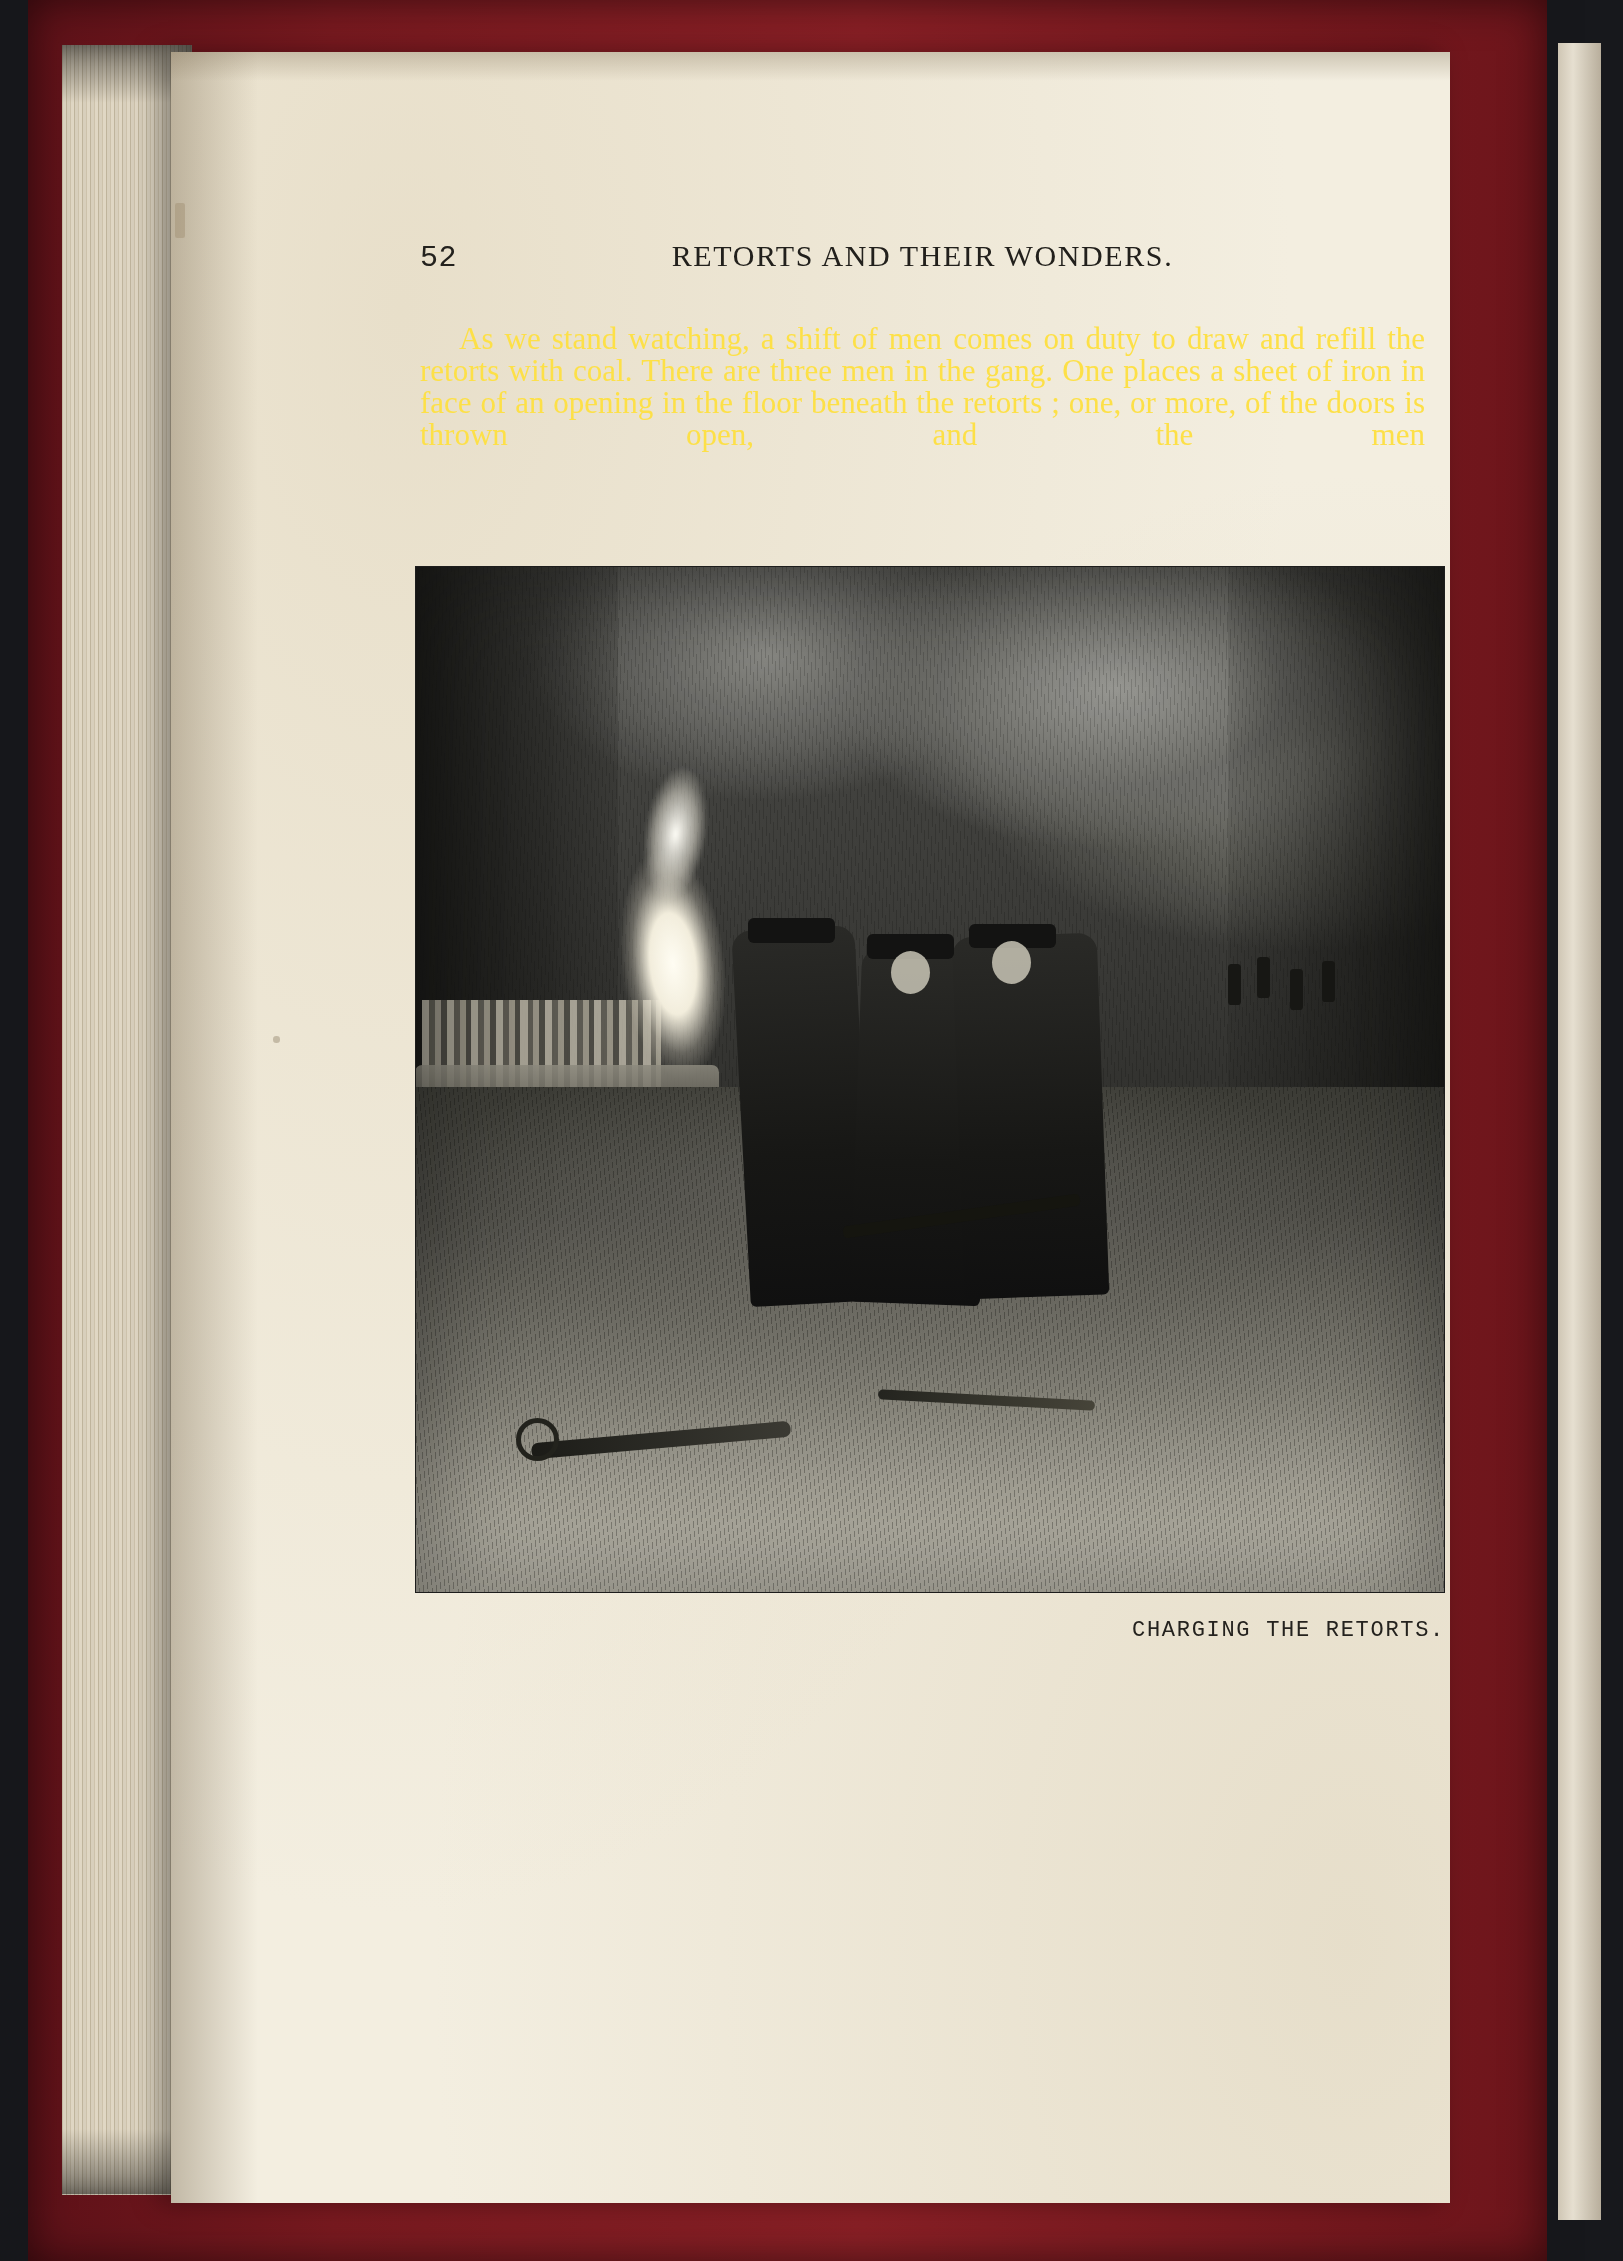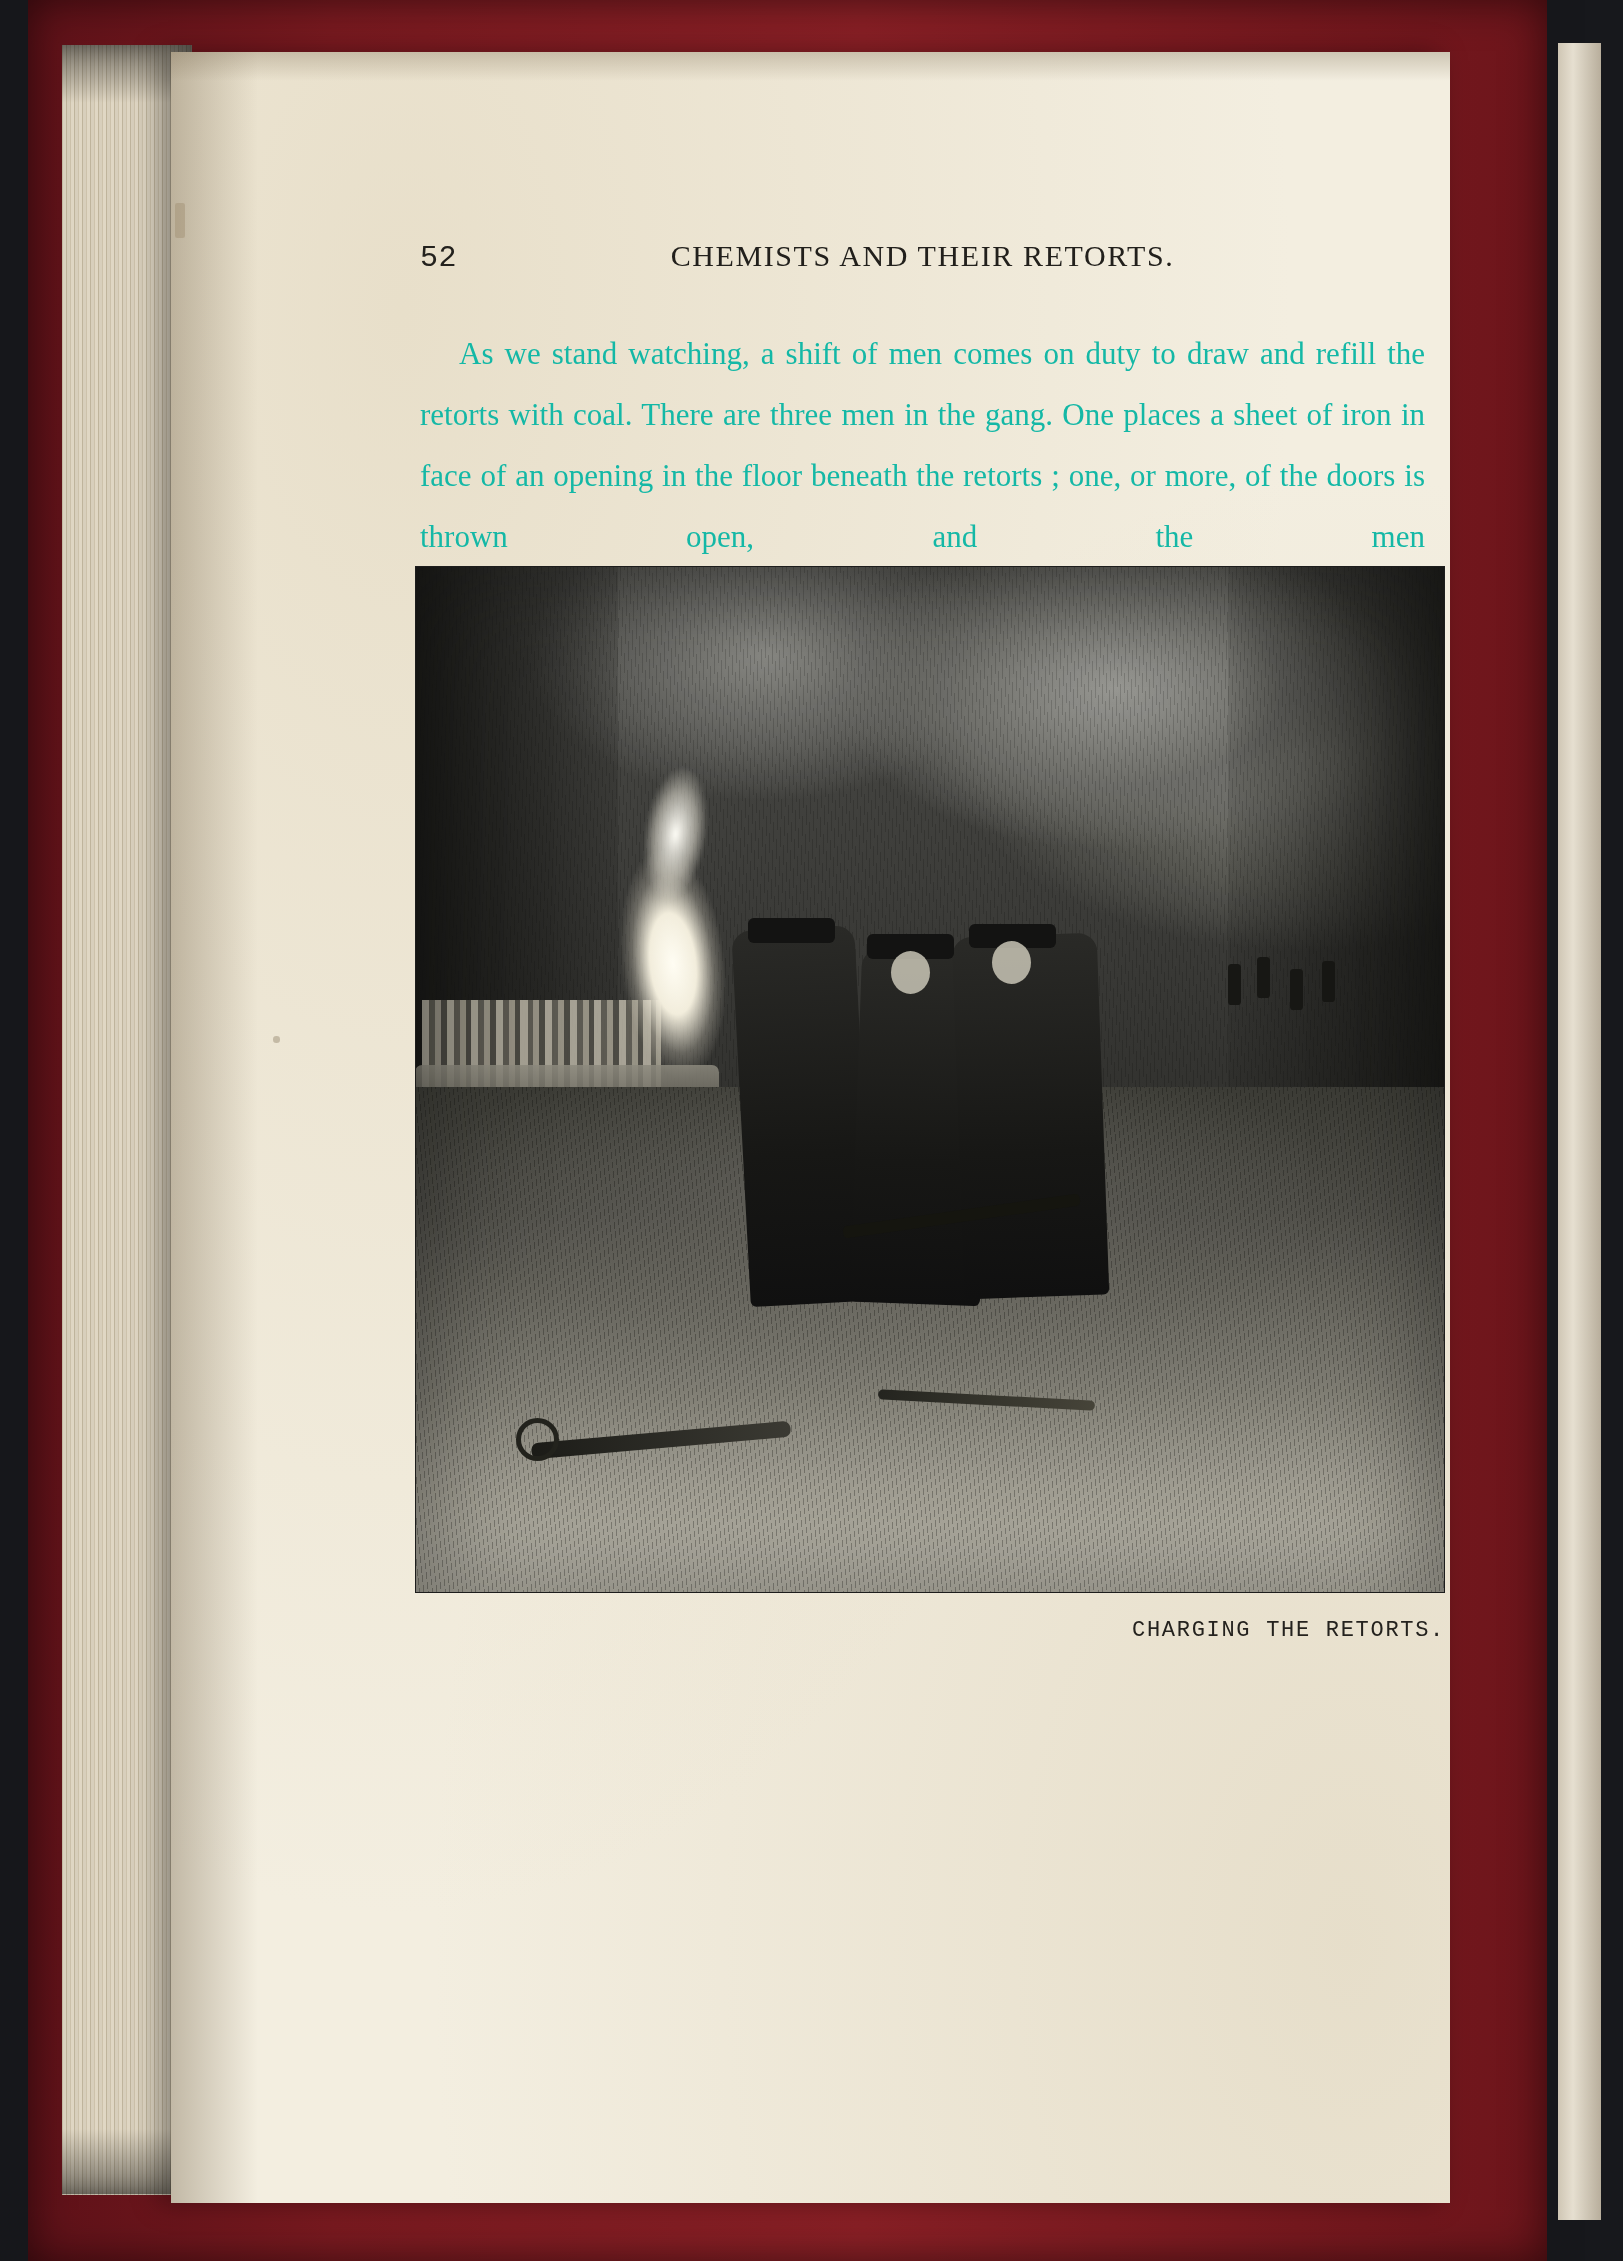--- a/index.html
+++ b/index.html
@@ -169,22 +169,22 @@
     font-variant: small-caps;
     letter-spacing: 1.6px;
     font-size: 30px;
     padding-right: 87px;
     color: #22201c;
   }
 
   p.body {
     margin: 0 0 0 0;
     font-size: 31px;
-    line-height: 61px;
-    color: #14b8a6;
+    line-height: 32px;
+    color: #fde047;
     text-align: justify;
     text-align-last: justify;
     -webkit-hyphens: none;
     hyphens: none;
   }
   p.body.last {
     text-align-last: left;
   }
   p.indent {
     text-indent: 39px;
@@ -406,21 +406,21 @@
 
 <div class="page"></div>
 <div class="page-gutter-shade"></div>
 <div class="page-top-shade"></div>
 <div class="blemish"></div>
 <div class="blemish2"></div>
 
 <div class="textblock">
   <div class="running-head">
     <div class="folio">52</div>
-    <div class="head-title">CHEMISTS AND THEIR RETORTS.</div>
+    <div class="head-title">RETORTS AND THEIR WONDERS.</div>
   </div>
   <p class="body indent">As we stand watching, a shift of men comes on duty to draw and refill the retorts with coal. There are three men in the gang. One places a sheet of iron in face of an opening in the floor beneath the retorts ; one, or more, of the doors is thrown open, and the men</p>
 </div>
 
 <div class="figure">
   <div class="plate">
     <div class="smoke"></div>
     <div class="smoke-lines"></div>
     <div class="dark-left"></div>
     <div class="dark-right"></div>

